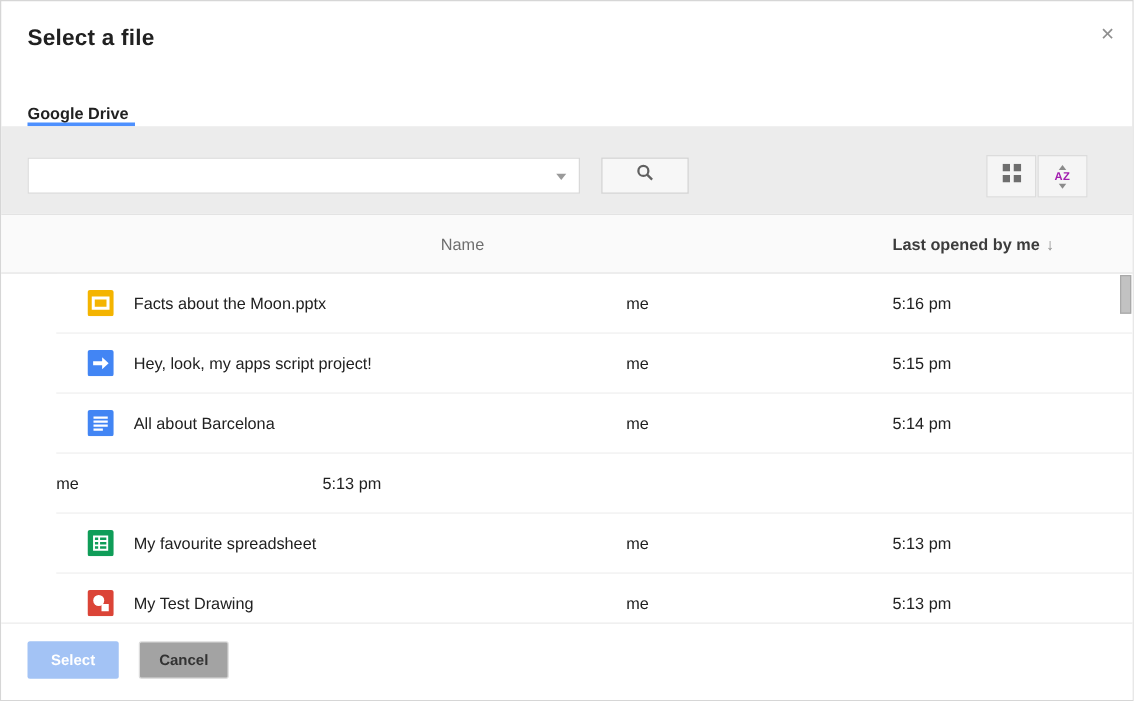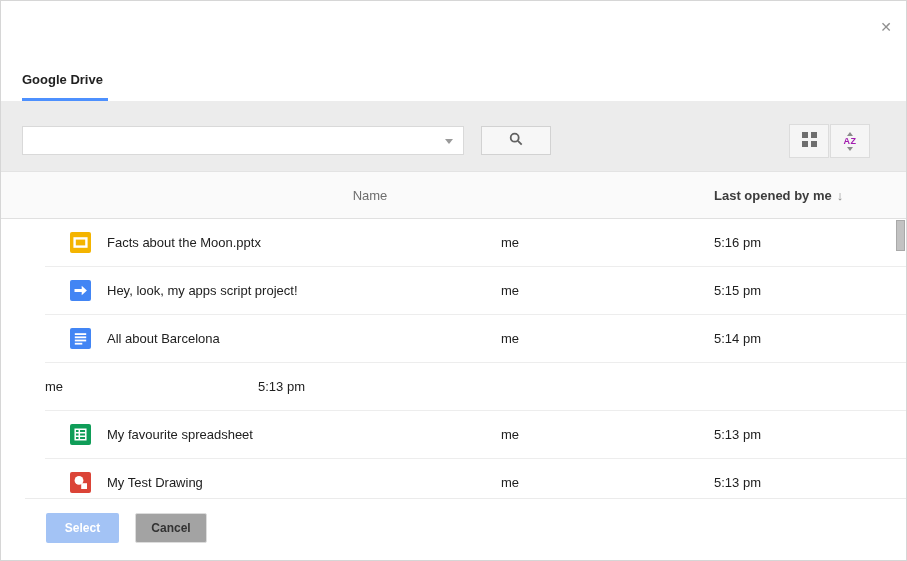--- a/index.html
+++ b/index.html
@@ -7,21 +7,21 @@
   body { font-family:"Liberation Sans", sans-serif; background:#fff; }
   .dialog { width:907px; height:561px; border:1px solid #d6d6d6; background:#fff; position:relative; }
 
   
   .dlg-header { height:56px; position:relative; }
   .dlg-title { position:absolute; left:21px; top:19px; font-size:18px; font-weight:bold; color:#212121; letter-spacing:.2px; }
   .close-btn { position:absolute; right:14px; top:19px; font-size:14px; color:#8f8f8f; cursor:pointer; line-height:1; }
 
   
   .tabbar { height:44px; display:flex; align-items:flex-end; padding-left:21px; }
-  .tab { font-size:13px; font-weight:bold; color:#212121; padding-bottom:11px; border-bottom:3px solid #4d90fe; min-width:86px; cursor:pointer; }
+  .tab { font-size:13px; font-weight:bold; color:#212121; border-bottom:3px solid #4d90fe; min-width:86px; cursor:pointer; }
 
   
   .toolbar { height:70px; background:#ececec; position:relative; }
   .search-input { position:absolute; left:21px; top:25px; width:442px; height:29px; background:#fff; border:1px solid #d9d9d9; padding:0 24px 0 8px; font-size:13px; color:#212121; outline:none; font-family:"Liberation Sans",sans-serif; }
   .dd-arrow { position:absolute; left:444px; top:38px; width:0; height:0; border-left:4px solid transparent; border-right:4px solid transparent; border-top:5px solid #9a9a9a; cursor:pointer; }
   .search-btn { position:absolute; left:480px; top:25px; width:70px; height:29px; background:#f7f7f7; border:1px solid #d2d2d2; display:flex; align-items:center; justify-content:center; cursor:pointer; }
   .view-btns { position:absolute; right:36px; top:23px; display:flex; }
   .vbtn { width:40px; height:34px; background:#f5f5f5; border:1px solid #dcdcdc; display:flex; align-items:center; justify-content:center; cursor:pointer; }
   .vbtn + .vbtn { margin-left:1px; }
   .az-stack { display:flex; flex-direction:column; align-items:center; line-height:1; color:#a21caf; }
@@ -38,34 +38,35 @@
   .col { cursor:pointer;justify-content:center; }
   .sort-arrow { color:#8a8a8a; font-weight:normal; margin-left:5px; }
 
   .rows { height:279px; overflow:hidden; background:#fff;padding-left:44px; }
   .row { height:48px; display:flex; align-items:center; border-bottom:1px solid #ededed; font-size:13px; color:#212121; cursor:pointer; background:#fff; }
   .file-icon { width:21px; height:21px; flex:0 0 21px; }
   .file-icon svg { display:block; }
   .file-name { margin-left:16px; }
 
   
-  .dlg-footer { height:62px; border-top:1px solid #ebebeb; position:relative; background:#fff;margin-left:24px; }
+  .dlg-footer { height:62px; border-top:1px solid #ebebeb; position:relative; background:#fff; }
   .btn-select { position:absolute; left:21px; top:14px; width:73px; height:30px; background:#a3c3f5; color:#fff; font-weight:bold; font-size:12px; border:none; border-radius:2px; font-family:"Liberation Sans",sans-serif; cursor:default; }
   .btn-cancel { position:absolute; left:110px; top:14px; width:72px; height:30px; background:#a3a3a3; color:#333; font-weight:bold; font-size:12px; border:1px solid #dcdcdc; border-radius:2px; font-family:"Liberation Sans",sans-serif; cursor:pointer; }
 
   
   .scrollbar { position:absolute; right:1px; top:218px; width:10px; height:279px; }
   .scroll-thumb { position:absolute; top:1px; right:0; width:9px; height:31px; background:#c2c2c2; border:1px solid #a9a9a9; cursor:pointer; }
 </style>
 </head>
 <body>
 
 <div class="dialog">
 
   <div class="dlg-header">
+    <div class="dlg-title">Select a file</div>
     <div class="close-btn">✕</div>
   </div>
 
   <div class="tabbar">
     <div class="tab" style="border-bottom-color: rgb(77, 144, 254);">Google Drive</div>
   </div>
 
   <div class="toolbar">
     <input class="search-input" type="text" placeholder="" style="">
     <div class="dd-arrow"></div>

